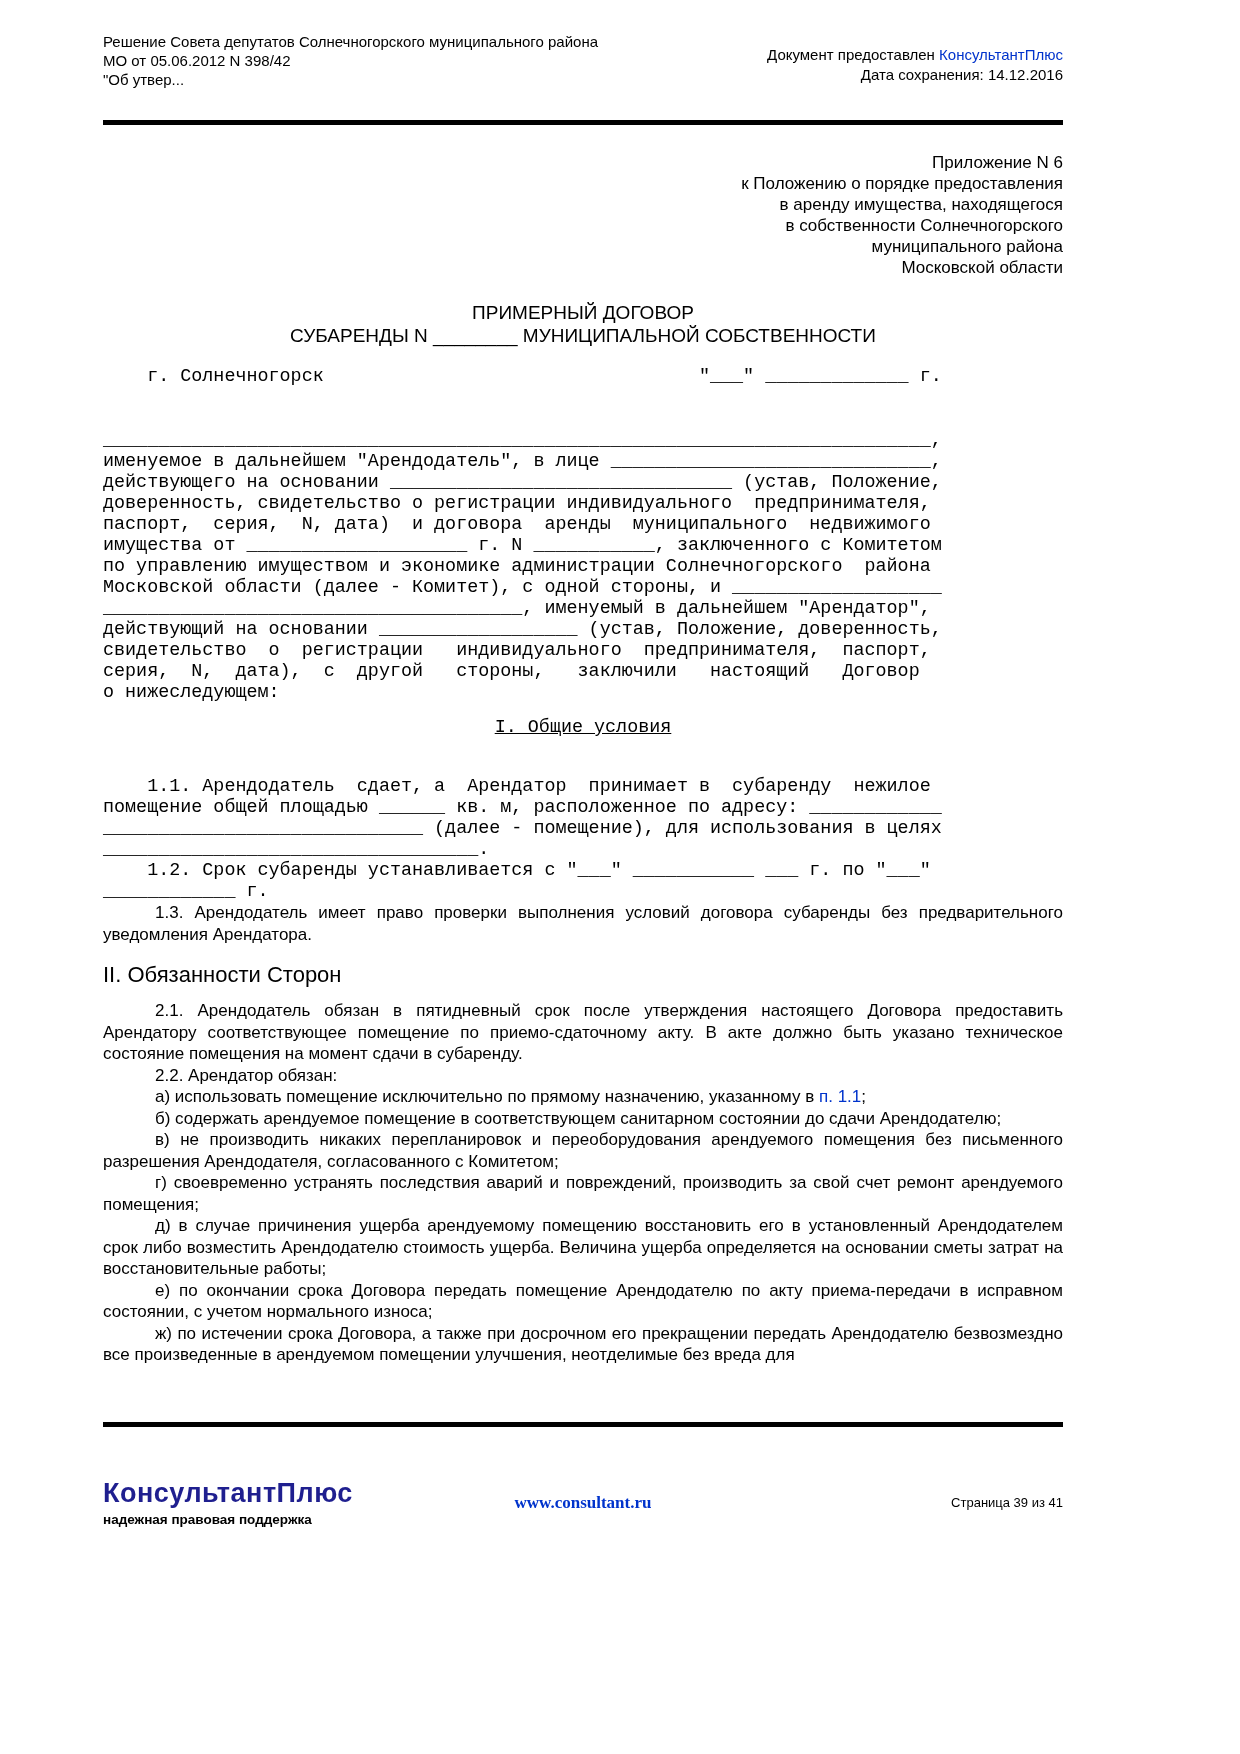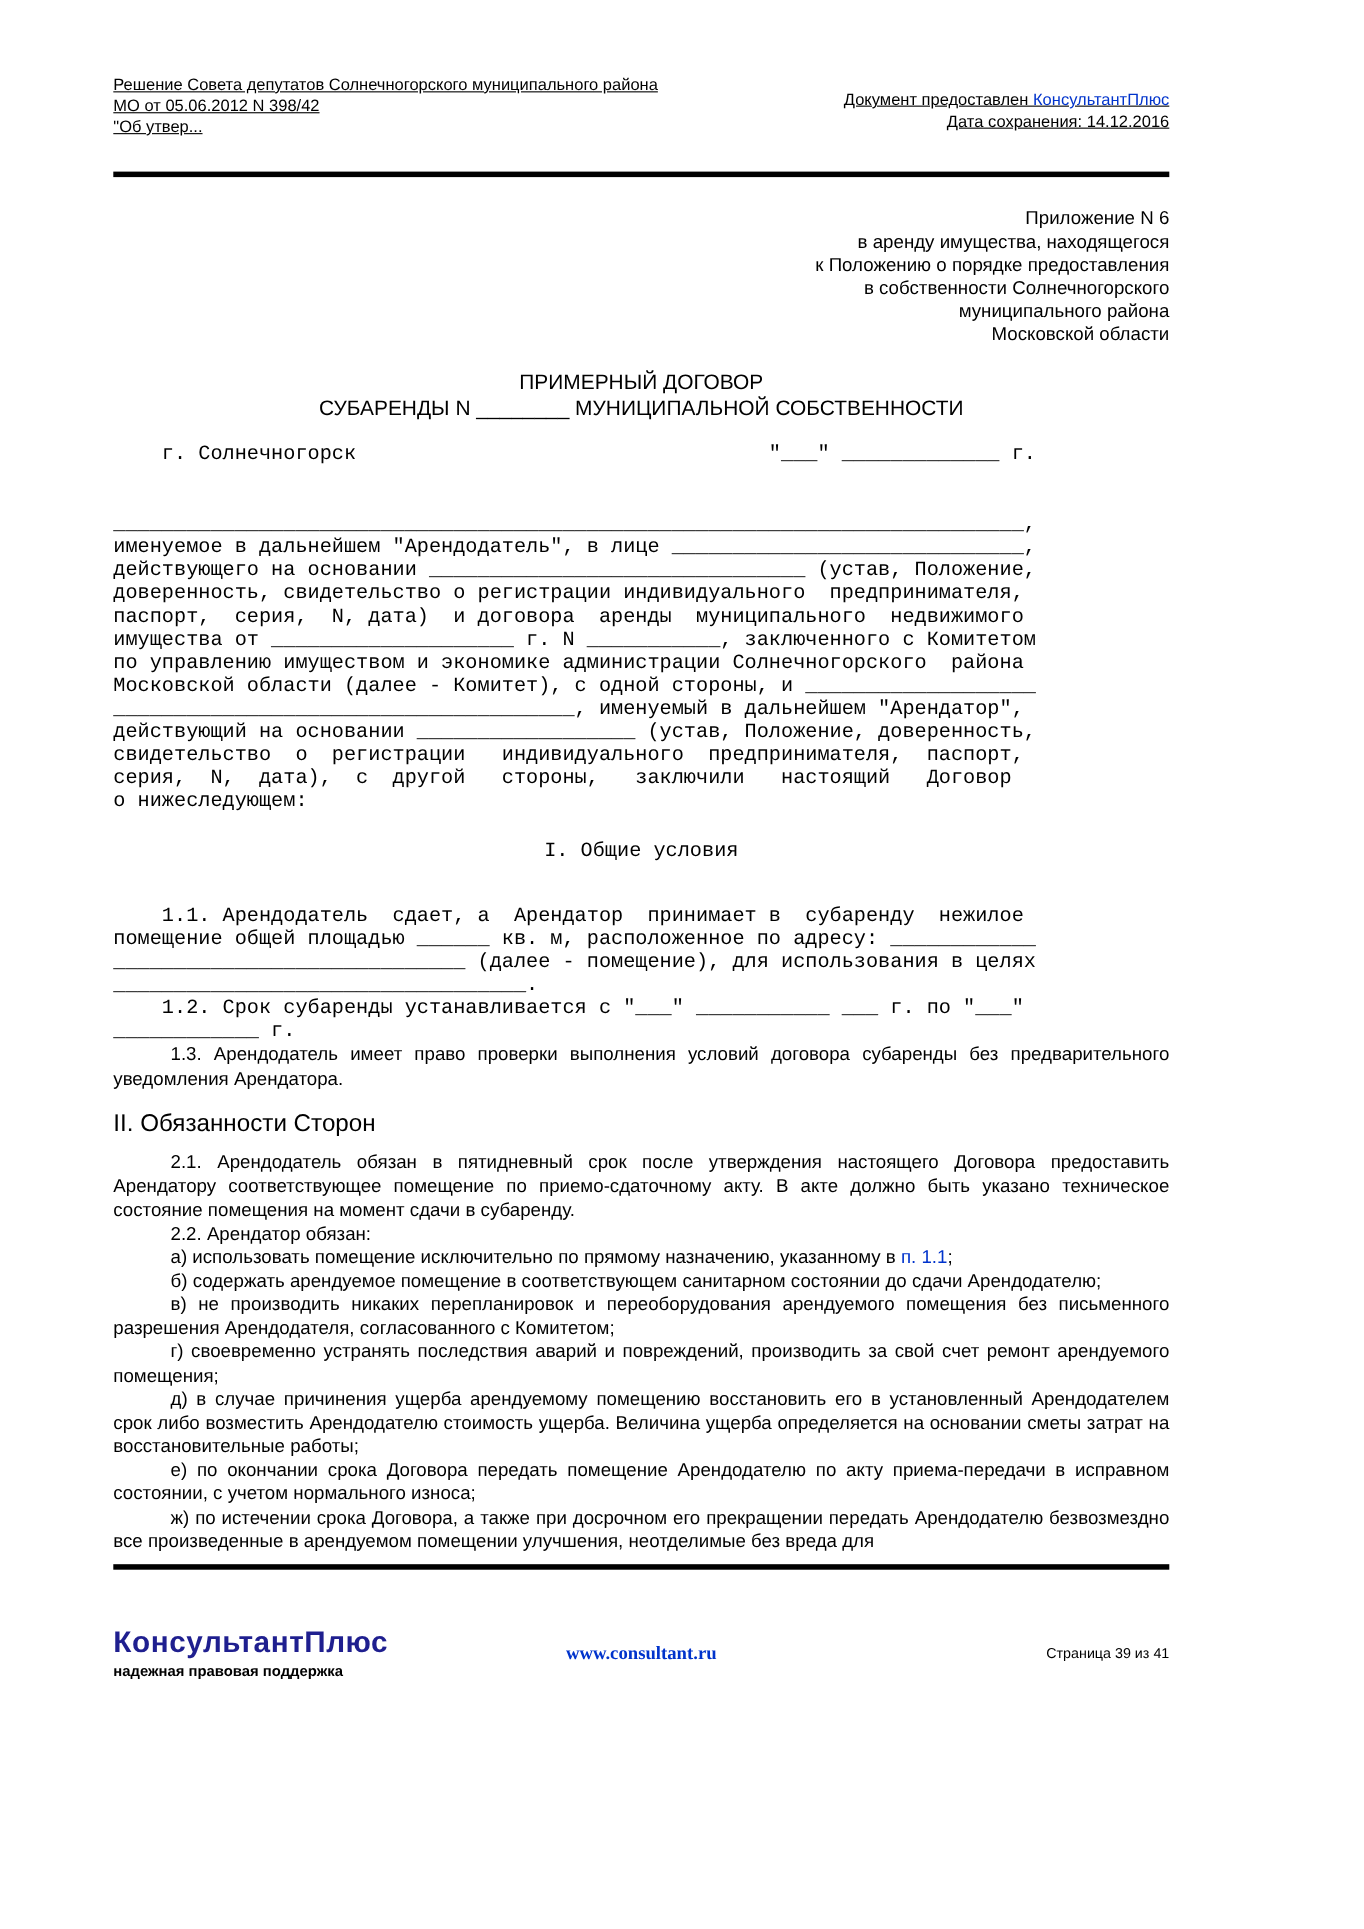--- a/index.html
+++ b/index.html
@@ -3,32 +3,32 @@
 <meta charset="utf-8">
 <style>
   html,body{margin:0;padding:0;}
   body{
     width:1240px;height:1754px;background:#ffffff;
     font-family:"Liberation Sans",sans-serif;color:var(--text-color,#000);
     overflow:hidden;
   }
   .sheet{position:relative;width:1240px;height:1754px;}
   .content{position:absolute;left:103px;top:0;width:960px;}
-  .hdr{display:flex;justify-content:space-between;padding-top:68px;text-decoration:underline;}
+  .hdr{display:flex;justify-content:space-between;padding-top:32px;}
   .hdr-left{font-size:15px;line-height:19px;max-width:600px;}
   .hdr-right{text-align:right;font-size:15px;line-height:20px;padding-top:13px;}
   .link{color:var(--link-color,#0033cc);text-decoration:none;cursor:pointer;}
   .bar{height:5px;background:var(--rule-color,#000);}
   .content .bar{margin-top:31px;}
   .appendix{margin-top:27px;text-align:right;font-size:17px;line-height:21px;}
   .title{margin-top:23px;text-align:center;font-size:19px;line-height:23px;}
   .mono{font-family:"Liberation Mono","DejaVu Sans Mono",monospace;font-size:18.4px;line-height:21px;white-space:pre;}
   .placedate{margin-top:19px;}
   .preamble{margin-top:43px;}
-  .s1head{margin-top:24px;text-align:center;}
+  .s1head{margin-top:14px;text-align:center;text-decoration:underline;}
   .s1body{margin-top:38px;}
   .jp{margin:0;text-align:justify;text-indent:52px;font-size:17px;line-height:21.5px;}
   .h2{margin-top:19px;margin-bottom:15px;text-align:left;font-size:22px;line-height:21px;}
   .bar-bottom{position:absolute;left:103px;top:1422px;width:960px;}
   .ftr{position:absolute;left:103px;top:1478px;width:960px;display:grid;grid-template-columns:1fr auto 1fr;align-items:center;}
   .ftr-brand{font-size:27px;font-weight:bold;color:var(--brand-color,#1f1f8f);letter-spacing:.5px;}
   .ftr-tagline{font-size:13.5px;font-weight:bold;margin-top:3px;}
   .ftr-url-wrap{text-align:center;}
   .ftr-url{font-weight:bold;font-size:17px;font-family:Liberation Serif, serif;}
   .ftr-page{text-align:right;font-size:13px;}
@@ -48,22 +48,22 @@
       <div class="hdr-right">
         <div><span>Документ предоставлен </span><a class="link" href="#">КонсультантПлюс</a></div>
         <div>Дата сохранения: 14.12.2016</div>
       </div>
     </header>
 
     <div class="bar"></div>
 
     <div class="appendix">
         <div>Приложение N 6</div>
+        <div>к Положению о порядке предоставления</div>
         <div>в аренду имущества, находящегося</div>
-        <div>к Положению о порядке предоставления</div>
         <div>в собственности Солнечногорского</div>
         <div>муниципального района</div>
         <div>Московской области</div>
       </div>
 
     <div class="title">
       <div>ПРИМЕРНЫЙ ДОГОВОР</div>
       <div>СУБАРЕНДЫ N ________ МУНИЦИПАЛЬНОЙ СОБСТВЕННОСТИ</div>
     </div>
 

